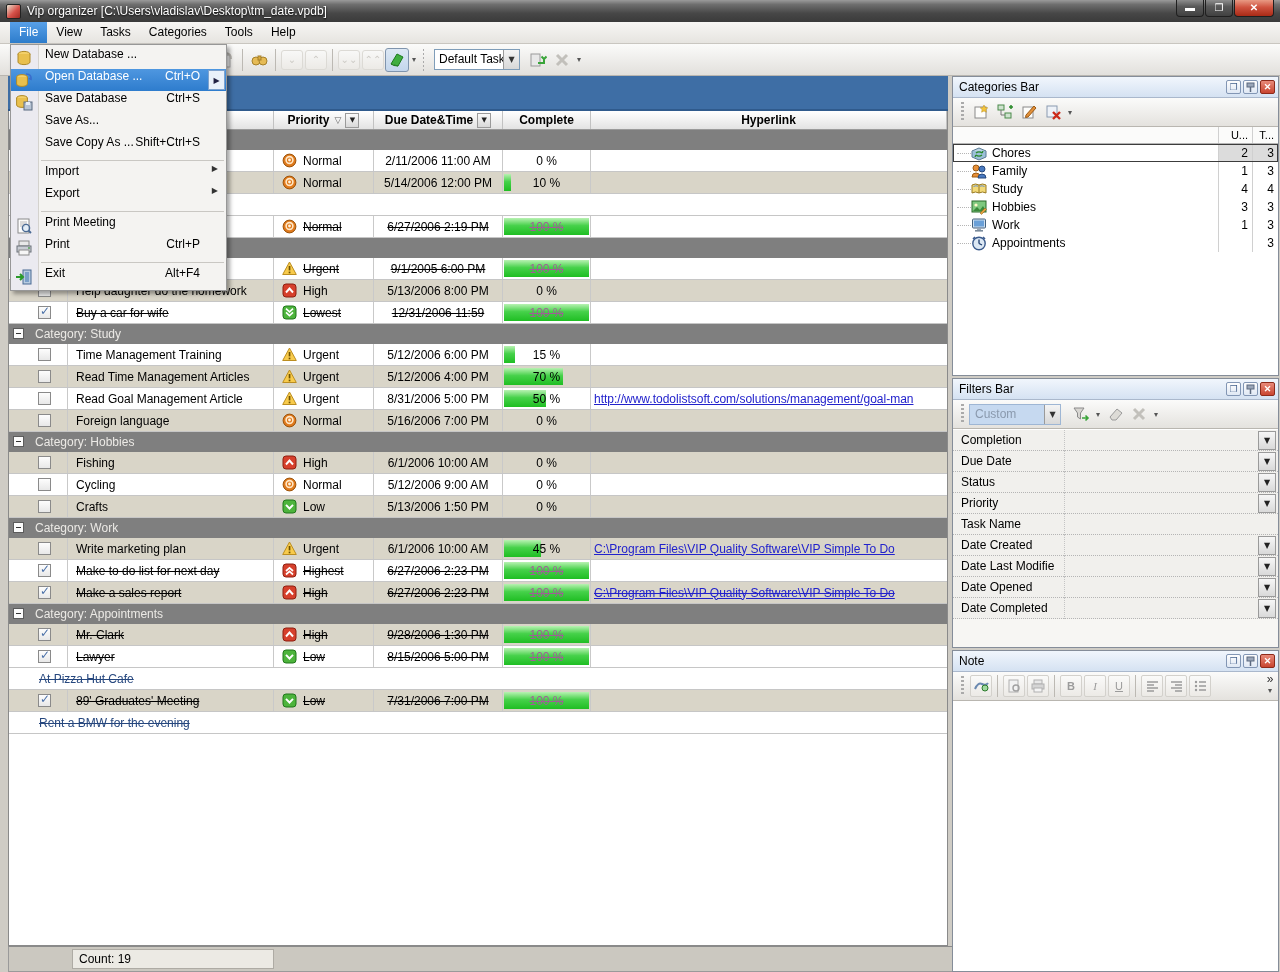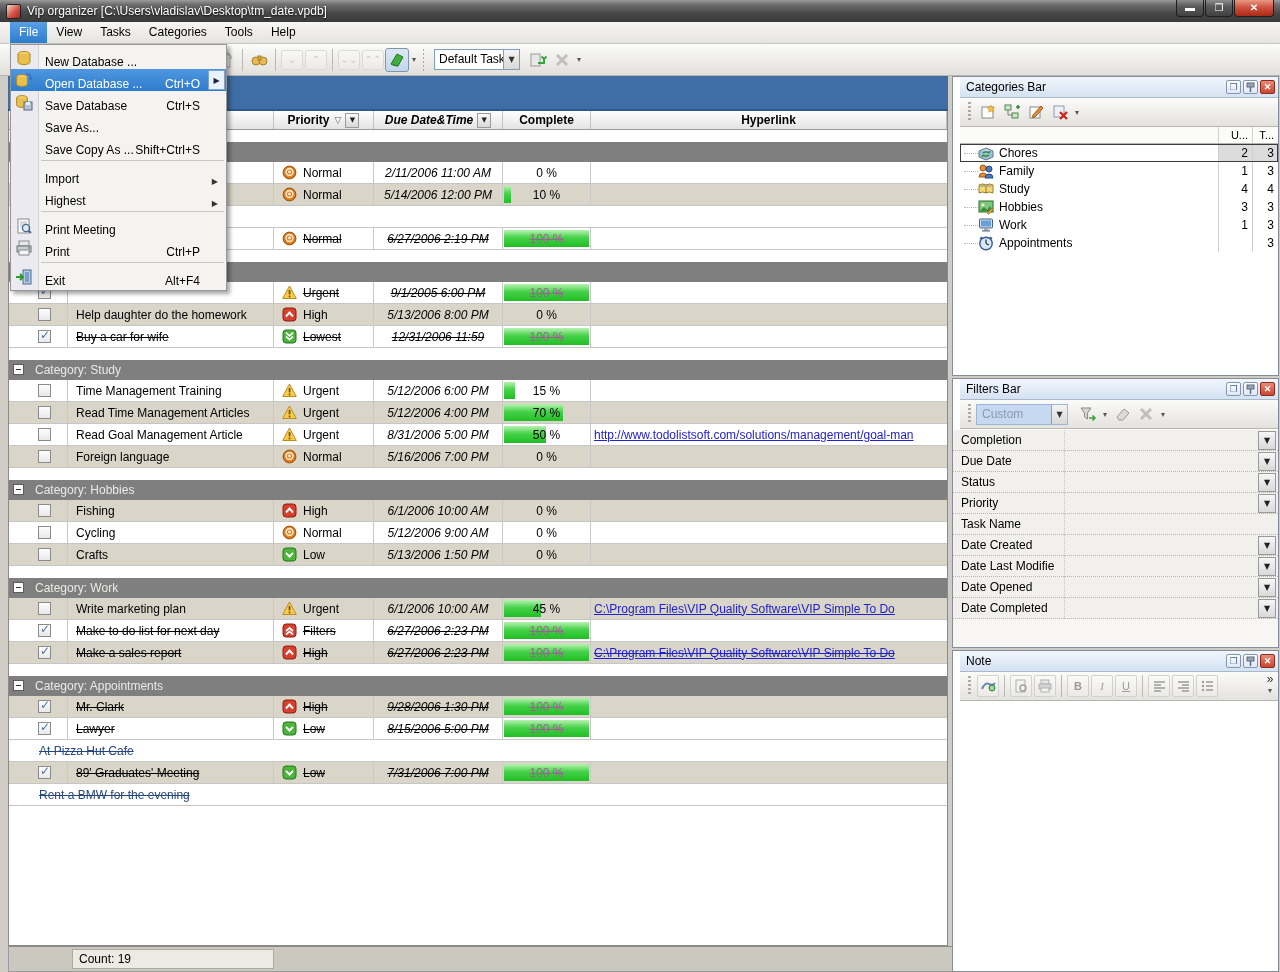--- a/index.html
+++ b/index.html
@@ -42,26 +42,26 @@
     text-align:center; font-size:8px; line-height:19px; color:#333; font-family:"DejaVu Sans",sans-serif;}
 
   
   #groupband { position:absolute; left:8px; top:76px; width:940px; height:35px;
     background:#3e6ea5; border-bottom:2px solid #2f5a8c; }
   #tablewrap { position:absolute; left:8px; top:111px; width:940px; height:835px;
     background:#fff; border:1px solid #8a8a8a; border-top:none; }
   #thead { display:flex; height:19px; background:linear-gradient(#ffffff,#e3e3e3);
     border-bottom:1px solid #9a9a9a; font-weight:bold; }
   .hc { border-right:1px solid #c2c2c2; display:flex; align-items:center; justify-content:center; position:relative; }
-  .c0 { width:59px; } .c1 { width:206px; } .c2 { width:100px; } .c3 { width:129px;font-style:italic; } .c4 { width:88px; } .c5 { flex:1; }
+  .c0 { width:59px; } .c1 { width:206px; } .c2 { width:100px; } .c3 { width:129px; } .c4 { width:88px; } .c5 { flex:1; }
   .sortglyph { font-size:9px; color:#666; margin-left:5px; font-family:"DejaVu Sans",sans-serif;}
   .hdd { width:14px; height:15px; margin-left:4px; border:1px solid #9a9a9a;
     background:linear-gradient(#fafafa,#d8d8d8); font-size:7px; line-height:13px; text-align:center; color:#222; font-family:"DejaVu Sans",sans-serif;}
 
-  .catrow { height:20px; background:#7f7f7f; color:#eceae6; display:flex; align-items:center; padding-left:26px; position:relative;margin-top:12px; }
+  .catrow { height:20px; background:#7f7f7f; color:#eceae6; display:flex; align-items:center; padding-left:26px; position:relative; }
   .minusbox { position:absolute; left:4px; top:4px; width:11px; height:11px; background:#fbfbfb;
     border:1px solid #5c5c5c; }
   .minusbox::after { content:""; position:absolute; left:2px; top:4px; width:5px; height:1px; background:#333; }
 
   .trow { height:22px; display:flex; border-bottom:1px solid #c6c6c6; position:relative;text-align:right; }
   .trow.w { background:#fff; } .trow.b { background:#d9d5c8; }
   .cell { border-right:1px solid #c9c9c9; display:flex; align-items:center; overflow:hidden; white-space:nowrap; }
   .cell.c1 { padding-left:8px; }
   .cell.c2 { padding-left:8px; }
   .cell.c3 { justify-content:center; }
@@ -83,21 +83,21 @@
     padding-left:30px; color:#26477e; }
   .noterow span { text-decoration:line-through; }
 
   
   #statusbar { position:absolute; left:8px; top:946px; width:1066px; height:26px;
     background:#cbc8c0; border:1px solid #9a9a9a; border-top:1px solid #8a8a8a; display:flex; align-items:center; }
   #countbox { margin-left:63px; width:202px; height:20px; background:#eceae4; border:1px solid #aeaba4;
     padding:2px 6px; }
 
   
-  .panel { position:absolute; left:952px; width:327px; border:1px solid #858d99; background:#fff;padding-left:7px; }
+  .panel { position:absolute; left:952px; width:327px; border:1px solid #858d99; background:#fff; }
   .ptitle { height:21px; background:linear-gradient(#f1f6fc,#d5e2f2); border-bottom:1px solid #aab8cc;
     display:flex; align-items:center; padding-left:6px; position:relative; }
   .pbtns { position:absolute; right:3px; top:3px; display:flex; }
   .pbtn { width:15px; height:14px; margin-left:2px; border:1px solid #8296b4; border-radius:2px;
     background:linear-gradient(#fdfdfd,#dfe8f4); display:flex; align-items:center; justify-content:center; font-size:9px; color:#44618c; }
   .pbtn.close { background:linear-gradient(#e88a7a,#c94530); border-color:#8d2a1a; color:#fff; font-weight:bold; }
   .ptoolbar { height:29px; background:linear-gradient(#fbfbfa,#e4e2de); border-bottom:1px solid #b9b6b0;
     display:flex; align-items:center; padding-left:8px; position:relative; }
   .grip { width:3px; height:20px; margin-right:5px;
     background:repeating-linear-gradient(#aaa 0 2px, transparent 2px 4px); }
@@ -129,21 +129,21 @@
     border:1px solid #d3d1cc; border-radius:2px; background:linear-gradient(#fafaf9,#eceae6);
     color:#9b9b9b; font-size:11px; }
   .ntbtn.b { font-weight:bold; } .ntbtn.i { font-style:italic; font-family:"Liberation Serif",serif; } .ntbtn.u { text-decoration:underline; }
   #note-overflow { position:absolute; right:3px; top:2px; text-align:center; color:#333; line-height:11px; }
   #note-body { position:absolute; top:51px; bottom:0; left:0; right:0; background:#fff; }
 
   
   #filemenu { position:absolute; left:10px; top:44px; width:217px; z-index:100;
     background:#f4f3f1; border:1px solid #979797; box-shadow:3px 3px 4px rgba(0,0,0,.35); padding:2px 0; }
   #filemenu::before { content:""; position:absolute; left:0; top:0; bottom:0; width:27px; background:#ebeaf0; border-right:1px solid #d4d2ce; }
-  .fitem { height:22px; display:flex; align-items:flex-end; position:relative; padding-left:34px; }
+  .fitem { height:22px; display:flex; align-items:flex-start; position:relative; padding-left:34px; }
   .fitem .fic { position:absolute; left:4px; top:2px; width:18px; height:18px; }
   .fitem .fic svg { display:block; width:18px; height:18px; }
   .fitem .fsc { position:absolute; right:26px; }
   .fitem .farrow { position:absolute; right:8px; font-size:8px; color:#333; font-family:"DejaVu Sans",sans-serif;}
   .fitem.hl { background:linear-gradient(#4f97e0,#2e7ccd); color:#fff; }
   .fitem.hl .farrowbox { position:absolute; right:1px; top:1px; bottom:1px; width:17px; background:#e9f1fa;
     border:1px solid #7da2ce; display:flex; align-items:center; justify-content:center; font-size:8px; color:#224; font-family:"DejaVu Sans",sans-serif;}
   .fsep { height:1px; background:#c9c7c3; margin:3px 2px 3px 30px; }
 </style>
 </head>
@@ -624,21 +624,21 @@
         <div class="cell c1">
           <span class="done-text">Make to do list for next day</span>
         </div>
         <div class="cell c2">
           <span class="pri">
             <svg viewBox="0 0 15 15">
               <rect x="1" y="1" width="13" height="13" rx="3" fill="#d6402c" stroke="#8e1f10"></rect>
               <path d="M4 8 L7.5 4.8 L11 8 M4 11.5 L7.5 8.3 L11 11.5" fill="none" stroke="#fff" stroke-width="1.7"></path>
             </svg>
           </span>
-          <span class="done-text">Filters</span>
+          <span class="done-text">Highest</span>
         </div>
         <div class="cell c3">
           <span class="done-text">6/27/2006 2:23 PM</span>
         </div>
         <div class="cell c4">
           <span class="pbar" style="width: calc(100% - 2px);"></span>
           <span class="pctlabel pct100">100 %</span>
         </div>
         <div class="cell c5"></div>
       </div>
@@ -1092,21 +1092,21 @@
     <div class="fitem">
       <span class="flabel">Save Copy As ...</span>
       <span class="fsc">Shift+Ctrl+S</span>
     </div>
     <div class="fsep"></div>
     <div class="fitem">
       <span class="flabel">Import</span>
       <span class="farrow">▶</span>
     </div>
     <div class="fitem">
-      <span class="flabel">Highest</span>
+      <span class="flabel">Export</span>
       <span class="farrow">▶</span>
     </div>
     <div class="fsep"></div>
     <div class="fitem">
       <span class="fic">
         <svg viewBox="0 0 18 18">
           <rect x="3" y="2" width="11" height="14" fill="#fdfdfd" stroke="#8a8a8a"></rect>
           <path d="M5 5 H12 M5 7 H12 M5 9 H10" stroke="#b8b8b8"></path>
           <circle cx="11" cy="11" r="3.6" fill="rgba(200,220,240,.5)" stroke="#4a6a94" stroke-width="1.4"></circle>
           <path d="M13.5 13.5 L16 16" stroke="#4a6a94" stroke-width="1.8"></path>

